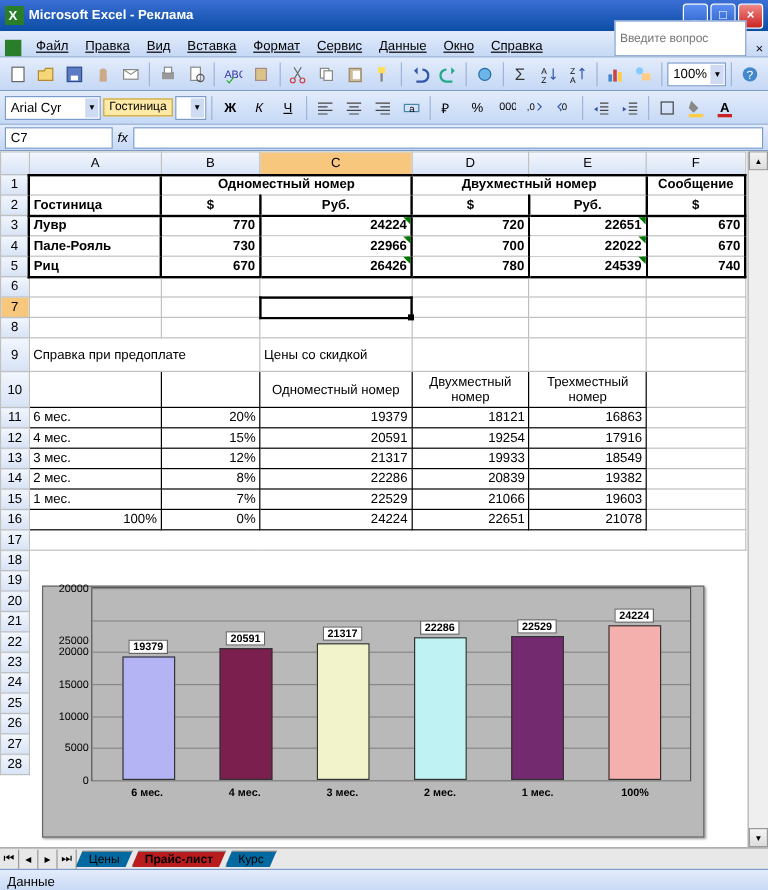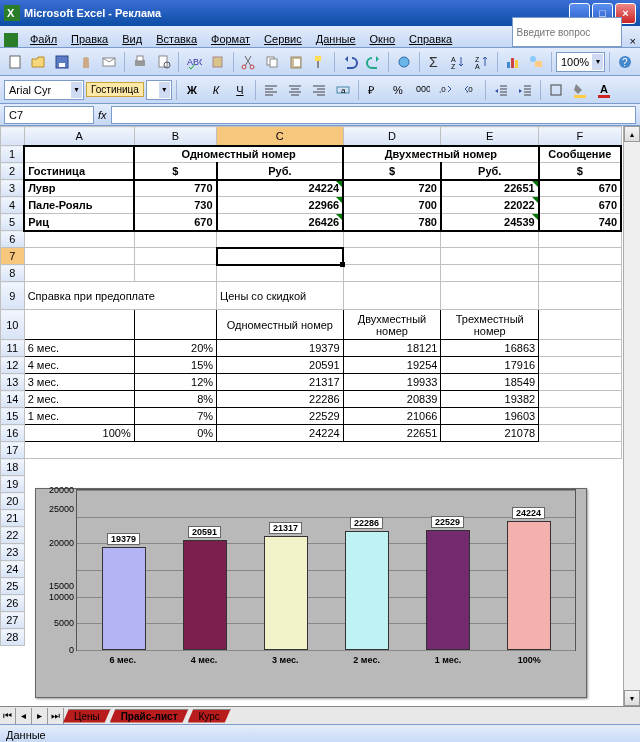--- a/index.html
+++ b/index.html
@@ -75,21 +75,21 @@
 .barwrap{display:flex;flex-direction:column;align-items:center;width:64px;}
 .barlabel{font-size:9px;font-weight:bold;background:#fff;border:1px solid #666;padding:0 3px;margin-bottom:2px;}
 .bar{width:44px;border:1px solid #333;}
 .xlabels{display:flex;justify-content:space-around;padding:0 6px;margin:4px 10px 0 40px;font-size:9px;font-weight:bold;}
 .xlabels span{width:64px;text-align:center;}
 
 
 .tabbar{height:18px;background:#e8e8e8;border-top:1px solid #888;display:flex;align-items:center;font-size:10px;}
 .tabnav{display:flex;}
 .tabnav .nv{width:16px;height:16px;display:flex;align-items:center;justify-content:center;border-right:1px solid #999;}
-.tab{padding:1px 10px;border:1px solid #888;border-bottom:none;background:#b91c1c;margin-left:-1px;clip-path:polygon(6px 0,100% 0,calc(100% - 6px) 100%,0 100%);}
+.tab{padding:1px 10px;border:1px solid #888;border-bottom:none;background:#0369a1;margin-left:-1px;clip-path:polygon(6px 0,100% 0,calc(100% - 6px) 100%,0 100%);}
 .tab.active{background:#b91c1c;font-weight:bold;}
 
 
 .status{height:20px;background:linear-gradient(#e3ecfb,#c5d8f5);border-top:1px solid #7b9ccb;display:flex;align-items:center;padding:0 6px;}
 
 
 .vscroll{width:17px;background:#e8e8e8;border-left:1px solid #aaa;display:flex;flex-direction:column;}
 .vscroll .btn{height:16px;background:linear-gradient(#f4f4f4,#ddd);border:1px solid #999;display:flex;align-items:center;justify-content:center;font-size:8px;}
 .vscroll .track{flex:1;background:#efefef;}
 </style>
@@ -585,25 +585,25 @@
 
 <div class="chartbox">
   <div class="plot" id="plot">
           <div class="gridline" style="top: 160px;"></div>
           <div class="ylab" style="top: 160px;">0</div>
           <div class="gridline" style="top: 133.333px;"></div>
           <div class="ylab" style="top: 133.333px;">5000</div>
           <div class="gridline" style="top: 106.667px;"></div>
           <div class="ylab" style="top: 106.667px;">10000</div>
           <div class="gridline" style="top: 80px;"></div>
-          <div class="ylab" style="top: 96px;">15000</div>
+          <div class="ylab" style="top: 80px;">15000</div>
           <div class="gridline" style="top: 53.3333px;"></div>
           <div class="ylab" style="top: 53.3333px;">20000</div>
           <div class="gridline" style="top: 26.6667px;"></div>
-          <div class="ylab" style="top: 19px;">25000</div>
+          <div class="ylab" style="top: 44px;">25000</div>
           <div class="gridline" style="top: 0px;"></div>
           <div class="ylab" style="top: 0px;">20000</div>
           <div class="bars">
             <div class="barwrap">
               <div class="barlabel">19379</div>
               <div class="bar" style="height: 103.355px; background: rgb(180, 180, 244);"></div>
             </div>
             <div class="barwrap">
               <div class="barlabel">20591</div>
               <div class="bar" style="height: 109.819px; background: rgb(122, 31, 78);"></div>

